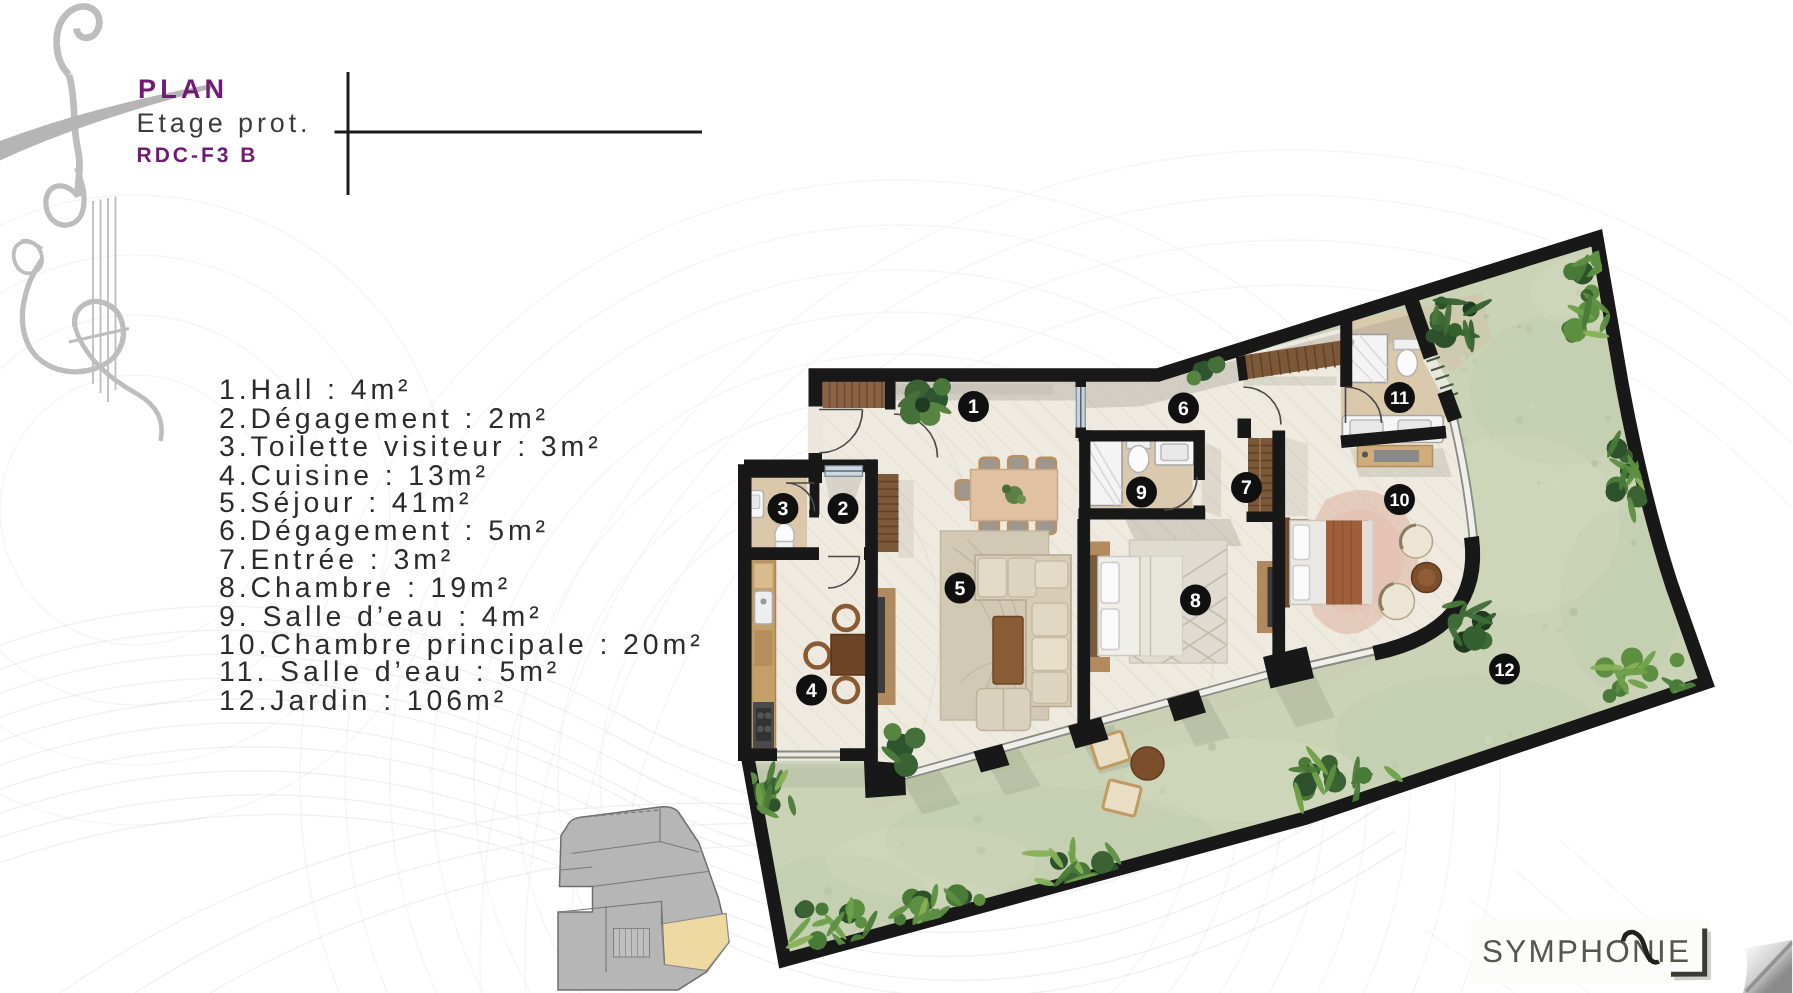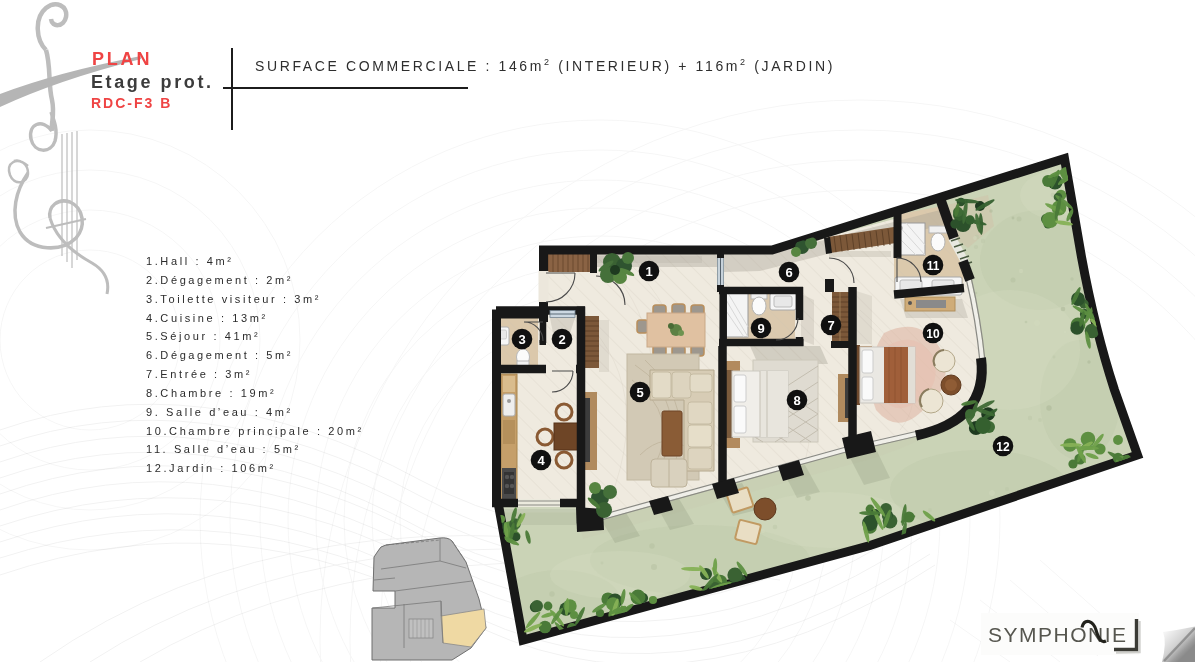--- a/index.html
+++ b/index.html
@@ -1,27 +1,27 @@
 <!DOCTYPE html>
 <html><head>
 <meta charset="utf-8">
 <style>
 html,body{margin:0;padding:0;}
 body{width:1195px;height:662px;overflow:hidden;background:#ffffff;font-family:"Liberation Sans",sans-serif;}
 #page{position:relative;width:1195px;height:662px;}
 #plansvg{position:absolute;left:0;top:0;}
-.hdr{position:absolute;color:#ef4444;}
+.hdr{position:absolute;color:#701a75;}
 #t1{left:92px;top:49px;font-size:18px;font-weight:bold;letter-spacing:2.8px;}
-#t2{left:91px;top:72px;font-size:18px;letter-spacing:2.6px;color:#3c3c3c;font-weight:bold;}
+#t2{left:91px;top:72px;font-size:18px;letter-spacing:2.6px;color:#3c3c3c;}
 #t3{left:91px;top:95px;font-size:14px;font-weight:bold;letter-spacing:2px;}
 #s1{left:255px;top:57px;font-size:14px;letter-spacing:2.62px;color:#2e2e2e;}
 #s2{left:255px;top:100.5px;font-size:14px;letter-spacing:2.4px;color:#2e2e2e;}
 #vline{position:absolute;left:231px;top:48px;width:2px;height:82px;background:#1c1c1c;}
 #hline{position:absolute;left:223px;top:87px;width:245px;height:2px;background:#1c1c1c;}
-#legend{position:absolute;left:146px;top:252px;font-size:11px;letter-spacing:2.6px;color:#2b2b2b;line-height:18.85px;white-space:pre;}
+#legend{position:absolute;left:146px;top:252px;font-size:19px;letter-spacing:2.6px;color:#2b2b2b;line-height:18.85px;white-space:pre;}
 sup{font-size:9px;}
 </style>
 </head>
 <body>
 <div id="page">
 
 <svg id="bgsvg" width="1195" height="662" viewBox="0 0 1195 662" style="position:absolute;left:0;top:0">
 <g id="waves" stroke="#000000" fill="none">
 <g opacity="0.035">
 <circle cx="600" cy="520" r="200"></circle>
@@ -83,21 +83,20 @@
 </svg>
 
 <div class="hdr" id="t1">PLAN</div>
 
 <div class="hdr" id="t2">Etage prot.</div>
 
 <div class="hdr" id="t3">RDC-F3 B</div>
 
 <div id="vline"></div>
 
-<div class="hdr" id="s1">SURFACE COMMERCIALE : 146m<sup>2</sup> (INTERIEUR) + 116m<sup>2</sup> (JARDIN)</div>
 
 <div id="hline"></div>
 
 
 <div id="legend">1.Hall : 4m²
 2.Dégagement : 2m²
 3.Toilette visiteur : 3m²
 4.Cuisine : 13m²
 5.Séjour : 41m²
 6.Dégagement : 5m²

